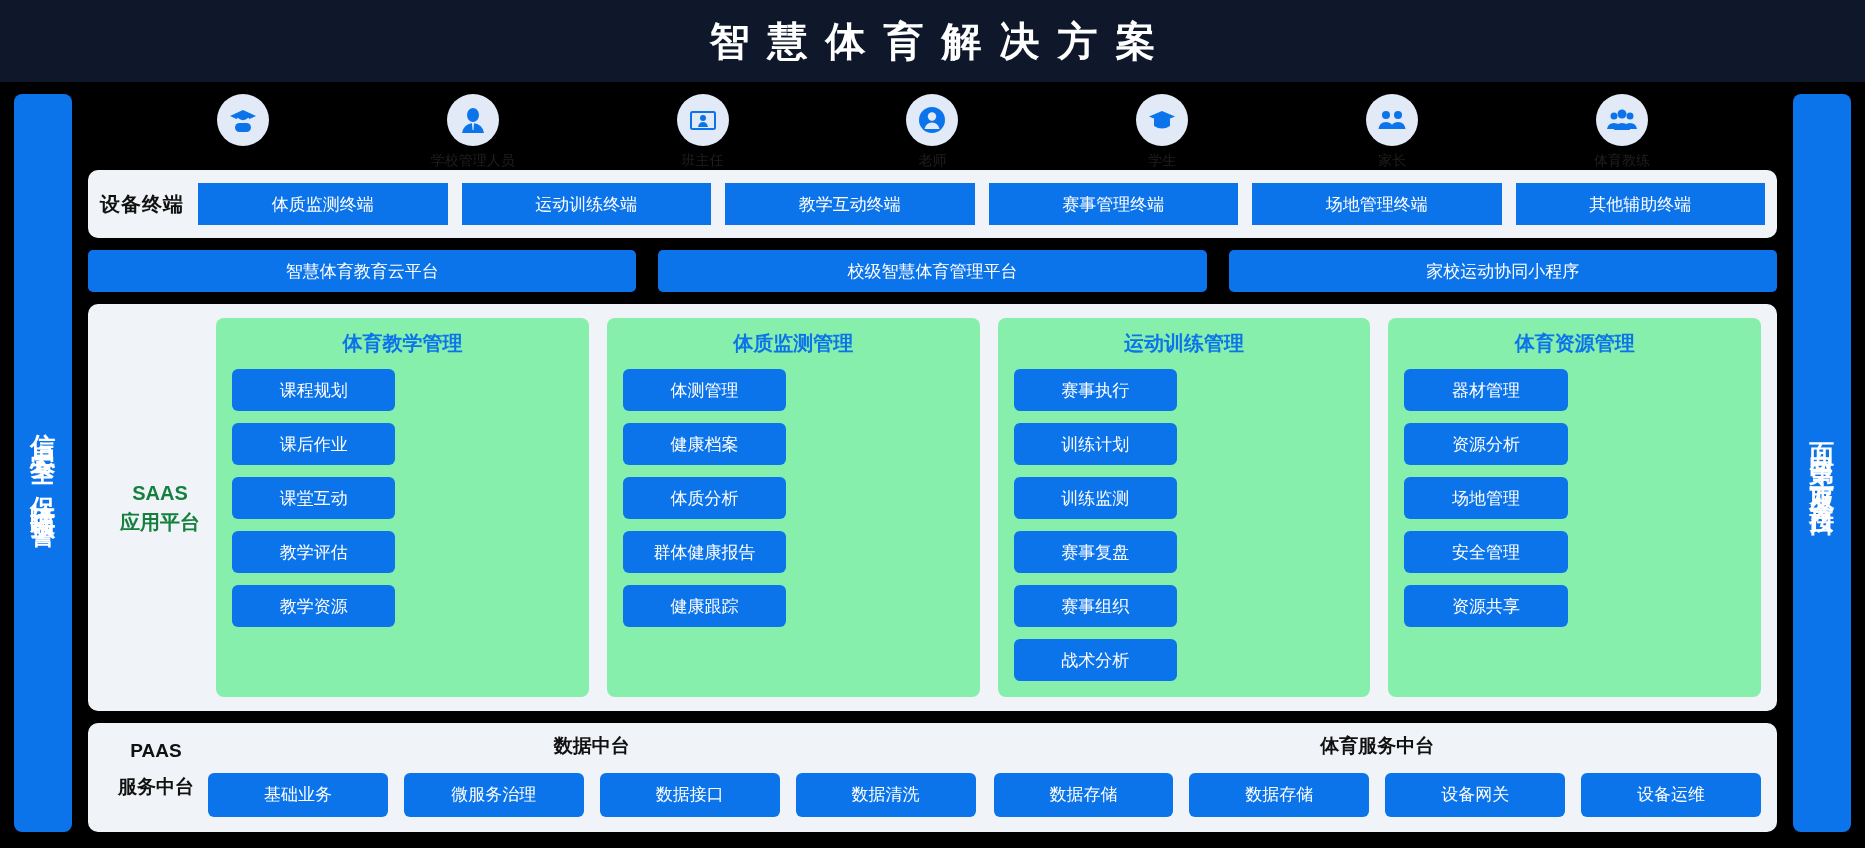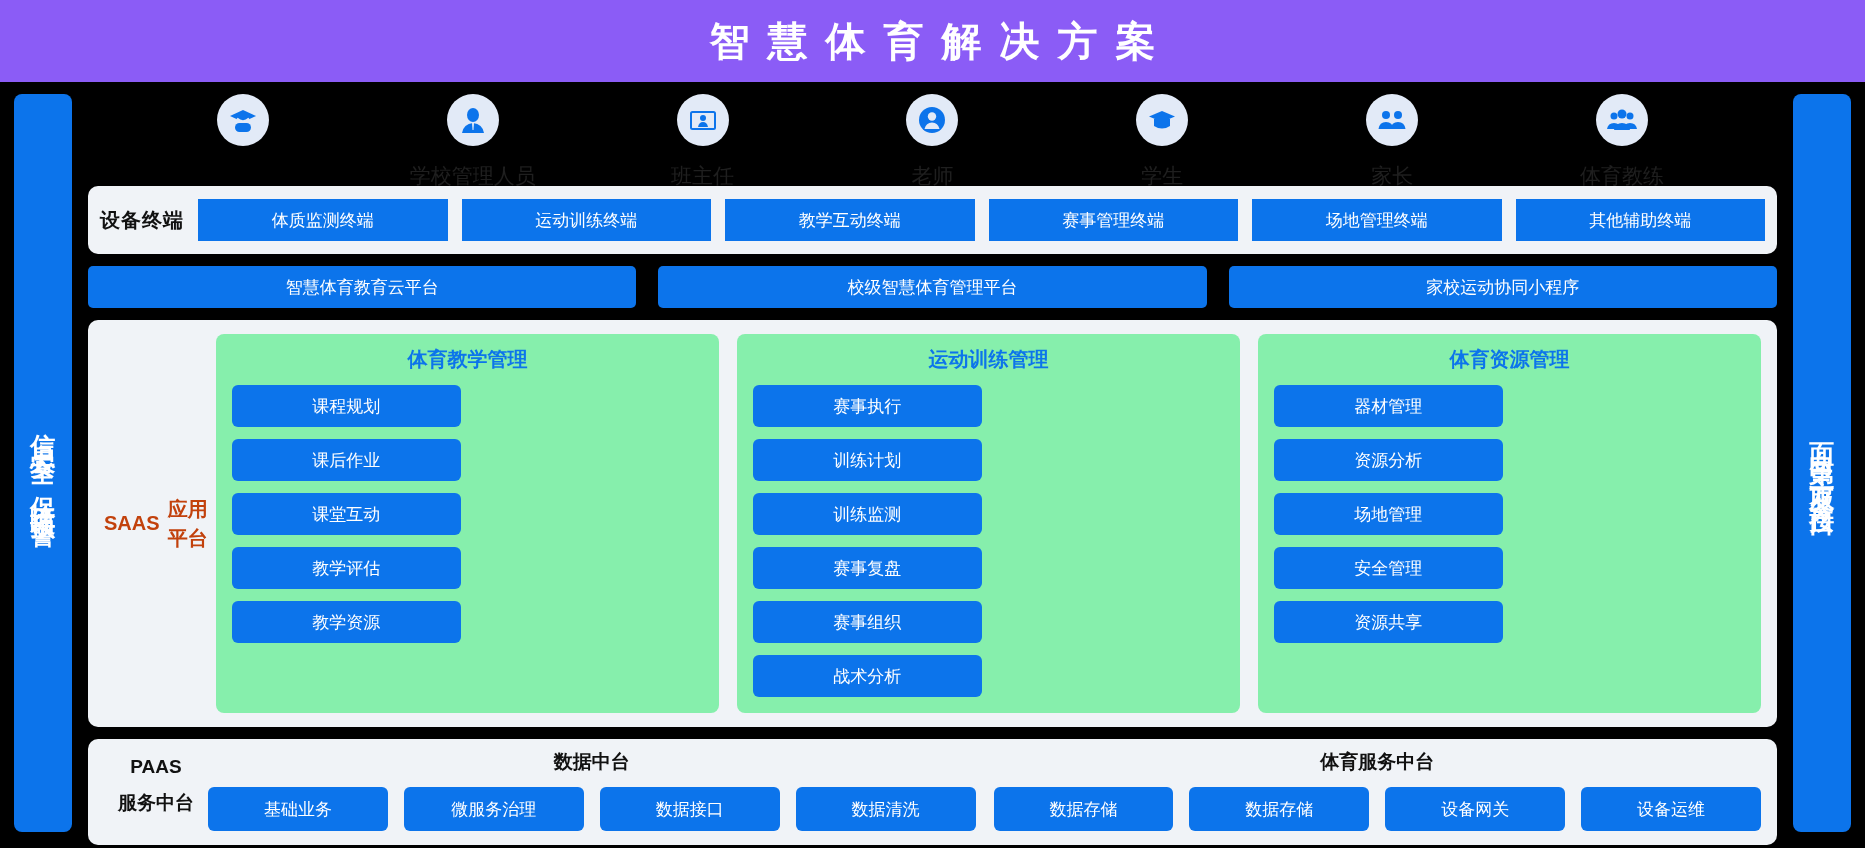--- a/index.html
+++ b/index.html
@@ -6,21 +6,21 @@
   html, body {
     width: 1865px; height: 848px;
     background: #000000;
     font-family: "Liberation Sans", "DejaVu Sans", sans-serif;
     overflow: hidden;
   }
 
   
   .header {
     width: 1865px; height: 82px;
-    background: #8b5cf6;
+    background: #0f172a;
     display: flex; align-items: center; justify-content: center;
   }
   .header-title {
     color: #ffffff;
     font-size: 40px;
     font-weight: bold;
     letter-spacing: 18px;
     text-indent: 18px;
   }
 
@@ -83,22 +83,22 @@
     width: 120px;
   }
   .persona-circle {
     width: 52px; height: 52px;
     border-radius: 50%;
     background: #E2EAF7;
     display: flex; align-items: center; justify-content: center;
   }
   .persona-circle svg { display: block; }
   .persona-label {
-    margin-top: 16px;
-    font-size: 21px;
+    margin-top: 6px;
+    font-size: 14px;
     color: #1f1f1f;
     white-space: nowrap;
   }
 
   
   .panel {
     background: #F0F3F7;
     border-radius: 10px;
   }
 
@@ -155,26 +155,26 @@
     display: flex;
     align-items: stretch;
     padding: 14px 16px;
     margin-bottom: 12px;
     flex: 1 1 auto;
   }
   .saas-label {
     width: 112px;
     flex: 0 0 112px;
     display: flex;
-    flex-direction: row;
+    flex-direction: column;
     align-items: center;
     justify-content: center;
     font-size: 20px;
     font-weight: bold;
-    color: #c2410c;
+    color: #15803d;
     line-height: 1.45;
     text-align: center;
   }
   .saas-cols {
     display: flex;
     flex: 1 1 auto;
     gap: 18px;
   }
   .saas-col {
     flex: 1 1 0;
@@ -385,20 +385,30 @@
           <div class="saas-col-title">体育教学管理</div>
           <div class="saas-grid">
             <div class="btn-blue saas-btn">课程规划</div>
             <div class="btn-blue saas-btn">课后作业</div>
             <div class="btn-blue saas-btn">课堂互动</div>
             <div class="btn-blue saas-btn">教学评估</div>
             <div class="btn-blue saas-btn">教学资源</div>
           </div>
         </div>
 
+        <div class="saas-col">
+          <div class="saas-col-title">体质监测管理</div>
+          <div class="saas-grid">
+            <div class="btn-blue saas-btn">体测管理</div>
+            <div class="btn-blue saas-btn">健康档案</div>
+            <div class="btn-blue saas-btn">体质分析</div>
+            <div class="btn-blue saas-btn">群体健康报告</div>
+            <div class="btn-blue saas-btn">健康跟踪</div>
+          </div>
+        </div>
 
         <div class="saas-col">
           <div class="saas-col-title">运动训练管理</div>
           <div class="saas-grid">
             <div class="btn-blue saas-btn">赛事执行</div>
             <div class="btn-blue saas-btn">训练计划</div>
             <div class="btn-blue saas-btn">训练监测</div>
             <div class="btn-blue saas-btn">赛事复盘</div>
             <div class="btn-blue saas-btn">赛事组织</div>
             <div class="btn-blue saas-btn">战术分析</div>

